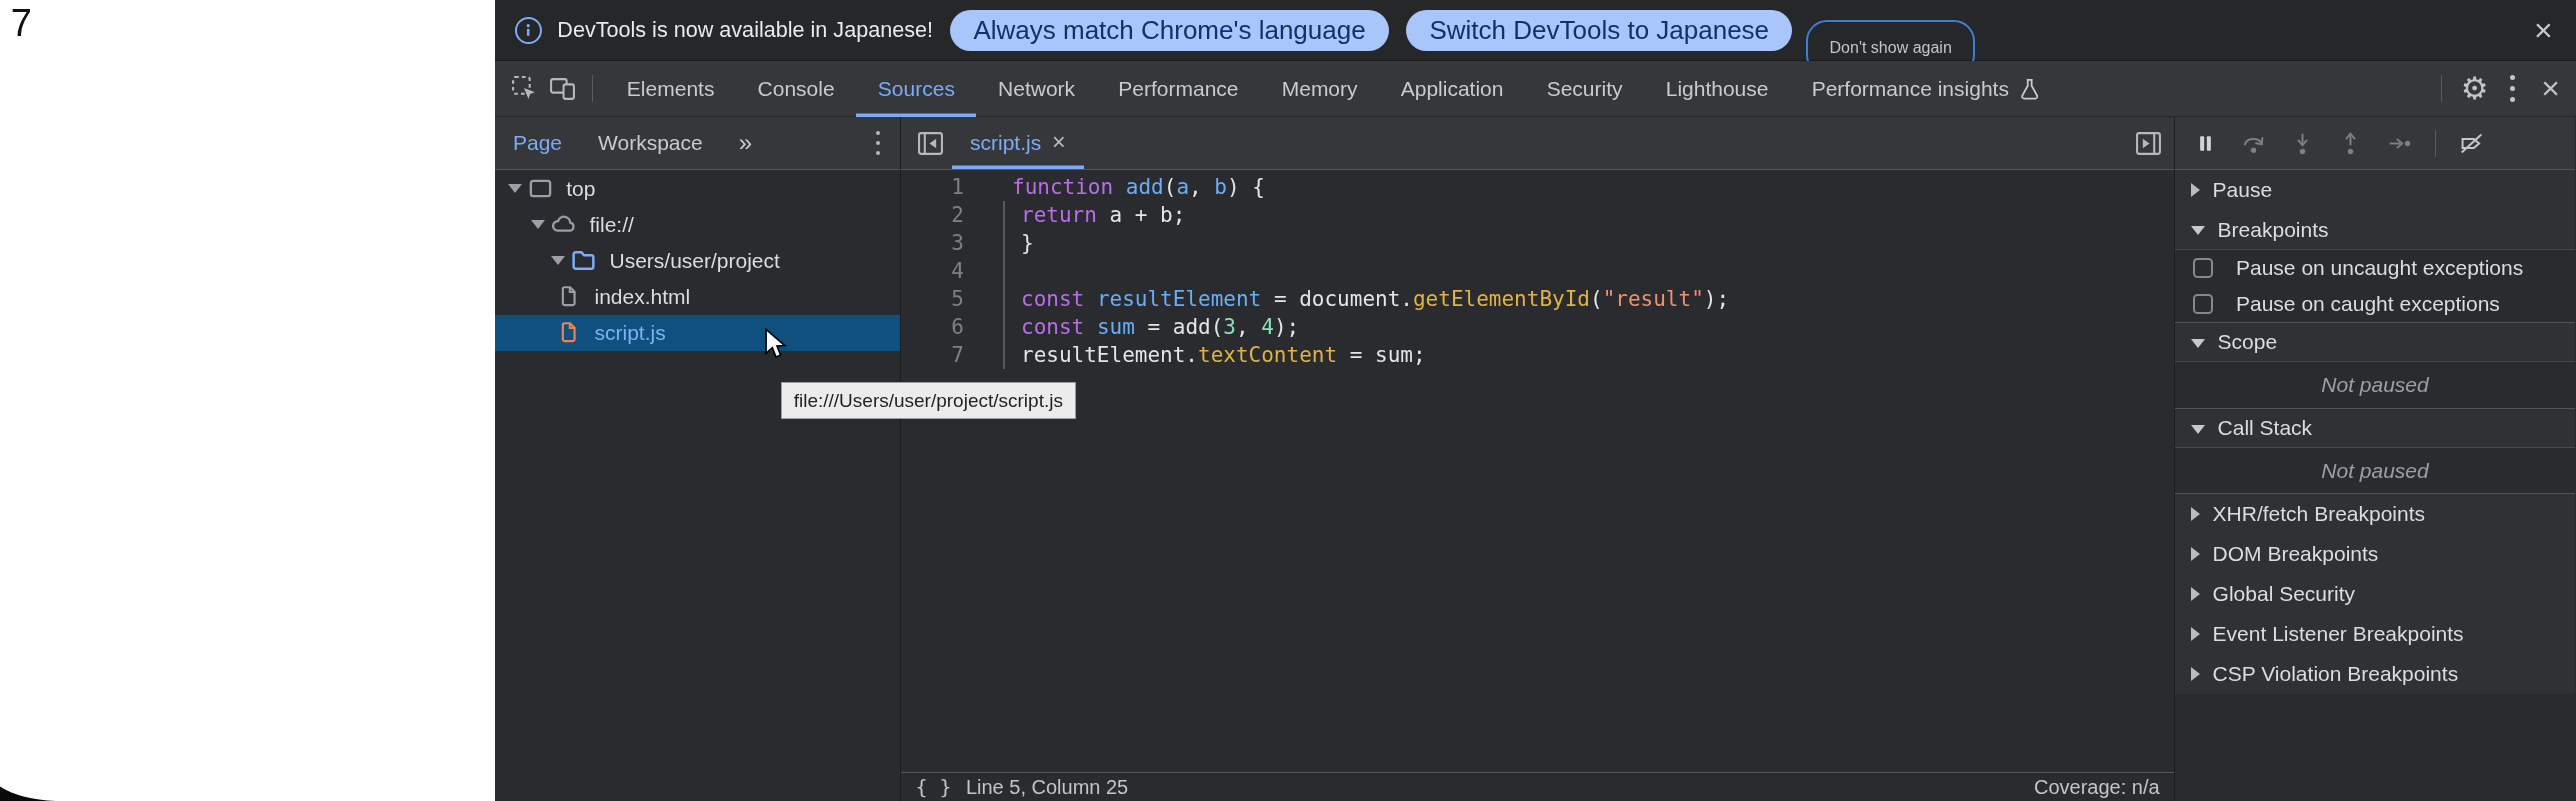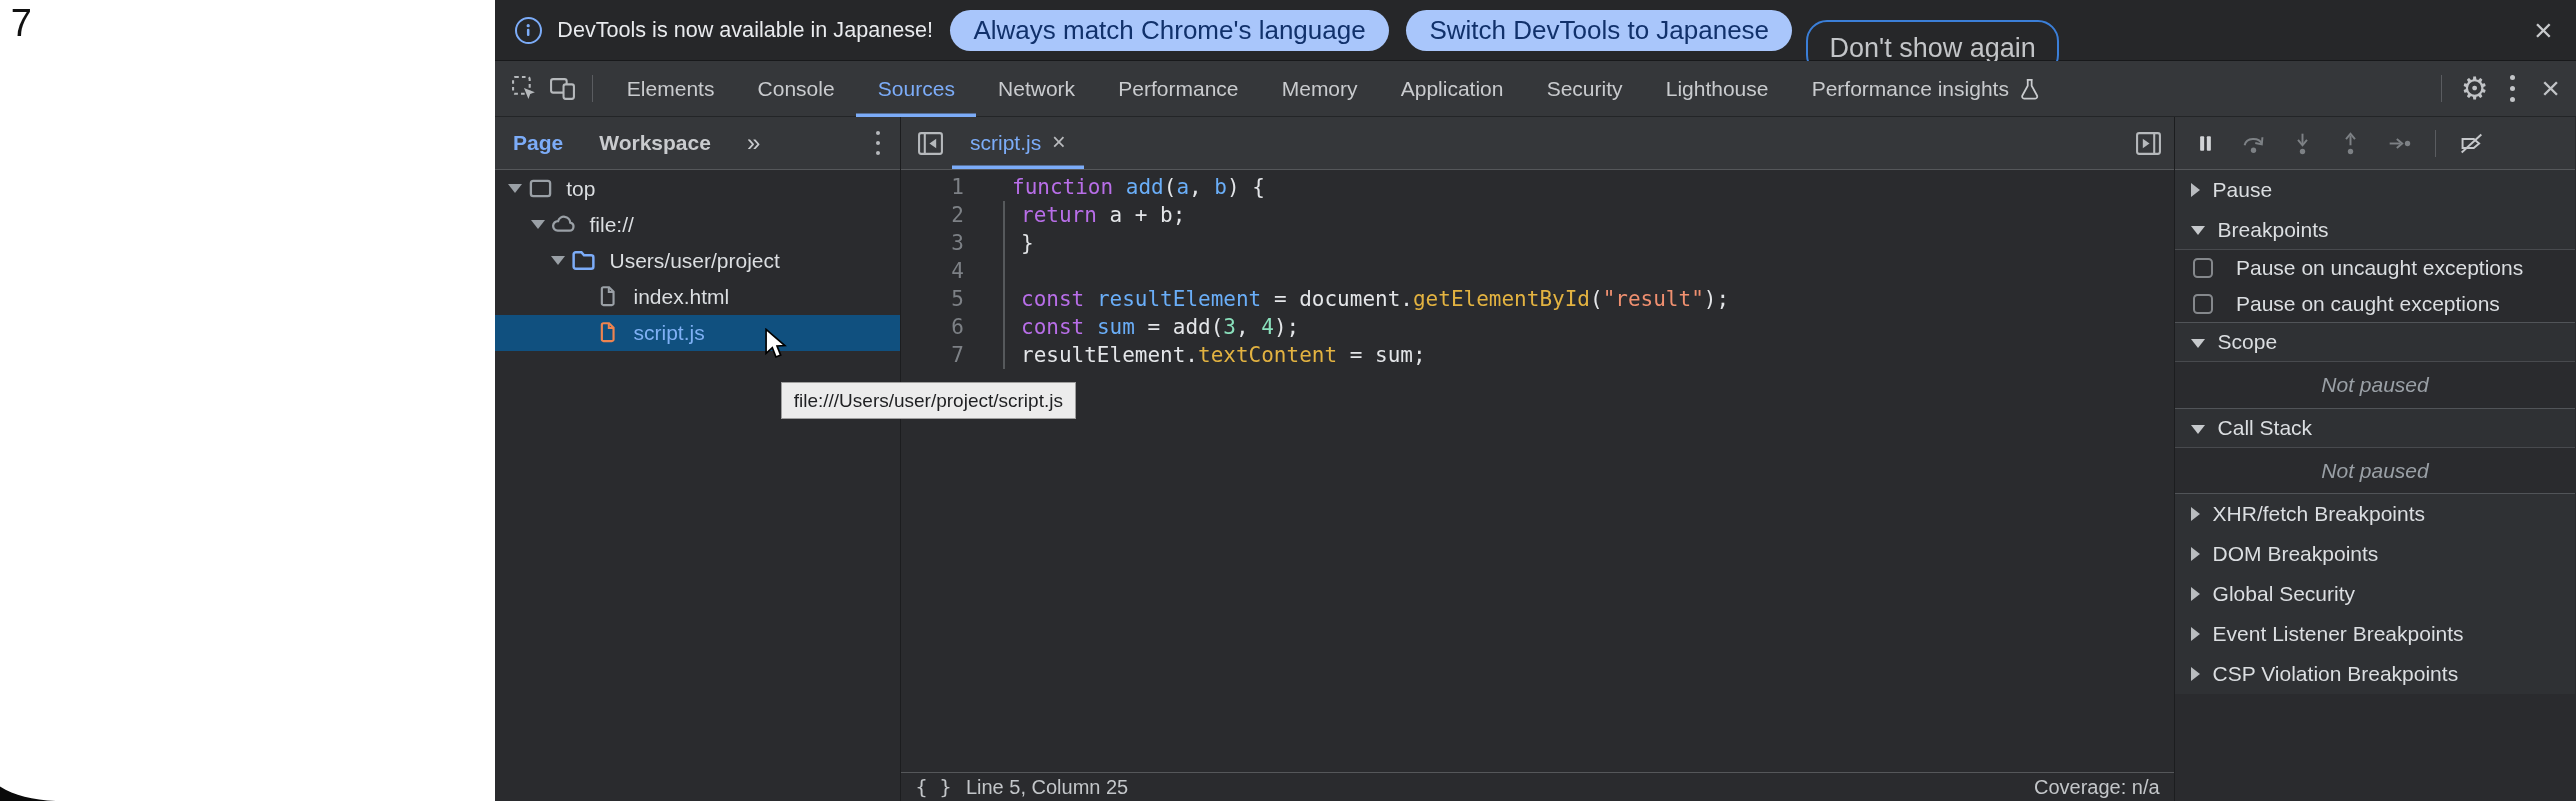--- a/index.html
+++ b/index.html
@@ -15,21 +15,21 @@
 
   
   .infobar { height:61px; flex:0 0 61px; background:#262729; border-bottom:0.9px solid #18191b;
              display:flex; align-items:center; }
   .info-icon { margin-left:20px; width:27px; height:27px; border:2.3px solid #7cacf8; border-radius:50%;
                color:#7cacf8; display:grid; place-items:center; font-size:17px; font-weight:bold; flex:none; }
   .ib-msg { margin-left:15.3px; color:#e8eaed; font-size:21.6px; white-space:nowrap; }
   .pill { margin-left:17px; height:41px; border-radius:21px; background:#a9c6fb; color:#11316b;
           display:flex; align-items:center; padding:0 23.4px; font-size:26px; white-space:nowrap; cursor:default; }
   .pill-outline { margin-left:13.5px; height:56px; border-radius:21px; background:transparent; border:2.3px solid #3b7fd8;
-          color:#c3c5c8; display:flex; align-items:center; padding:0 21.6px; font-size:27px; white-space:nowrap;margin-top:36px; }
+          color:#c3c5c8; display:flex; align-items:center; padding:0 21.6px; font-size:16px; white-space:nowrap;margin-top:36px; }
   .ib-close { margin-left:auto; margin-right:12.6px; width:40px; height:40px; display:grid; place-items:center;
               color:#c8cacc; font-size:32px; line-height:1; }
 
   
   .tabbar { height:56px; flex:0 0 56px; background:#35373a; border-bottom:0.9px solid #232527;
             display:flex; align-items:center; }
   .icon-btn { display:grid; place-items:center; color:#b6b9bc; flex:none; }
   .tb-inspect { width:34px; height:34px; margin-left:12.6px; }
   .tb-device { width:34px; height:34px; margin-left:3.6px; }
   .vsep { width:0.9px; height:27px; background:#5a5c60; margin:0 12.6px; flex:none; }
@@ -45,37 +45,37 @@
 
   
   .cols { flex:1; display:flex; min-height:0; }
   .col-nav  { width:406px; flex:none; border-right:0.9px solid #1c1d1f; display:flex; flex-direction:column; }
   .col-edit { width:1274px; flex:none; border-right:0.9px solid #1c1d1f; display:flex; flex-direction:column; position:relative; }
   .col-side { width:400px; flex:none; display:flex; flex-direction:column; background:#2a2b2e; }
 
   .subrow { height:53px; flex:0 0 53px; background:#35373a; border-bottom:1.8px solid #55575a;
             display:flex; align-items:center; }
 
-  .nav-tab { height:63px; display:flex; align-items:center; padding:0 18px; color:#c9cbce;font-weight:bold; }
+  .nav-tab { height:63px; display:flex; align-items:center; padding:0 18px; color:#c9cbce; }
   .nav-tab.active { color:#7cacf8; box-shadow:inset 0 -3.6px 0 #7cacf8; }
   .nav-more { margin-left:18px; color:#c9cbce; font-size:24px; }
   .nav-menu { margin-left:auto; margin-right:20px; }
   .nav-menu .kebab-dots i { background:#b6b9bc; width:4.5px; height:4.5px; gap:4.5px; }
 
   
   .tree { flex:1; background:#2a2b2e; padding-top:0.9px; position:relative; overflow:hidden; }
   .trow { height:36px; display:flex; align-items:center; }
   .trow.selected { background:#10507f; }
   .arr-slot { width:18px; flex:none; display:flex; justify-content:center; }
   .tri-down { width:0; height:0; border-left:7.2px solid transparent; border-right:7.2px solid transparent;
               border-top:9px solid #9aa0a6; }
   .ticon { width:29px; flex:none; display:grid; place-items:center; margin-left:1.8px; }
   .tlabel { margin-left:11.7px; color:#dbdee1; white-space:nowrap; }
   .trow.selected .tlabel { color:#7fb0f5; }
-  .ind0 { padding-left:10.8px; } .ind1 { padding-left:34px; } .ind2 { padding-left:54px; } .ind3 { padding-left:78px; }
+  .ind0 { padding-left:10.8px; } .ind1 { padding-left:34px; } .ind2 { padding-left:54px; } .ind3 { padding-left:39px; }
 
   .tooltip { position:absolute; left:286px; top:382px; height:37px; background:#ececec; color:#1f2022;
              font-size:19px; display:flex; align-items:center; padding:0 11.7px; border:0.9px solid #9e9e9e;
              white-space:nowrap; z-index:6; }
   .cursor { position:absolute; left:269px; top:328px; z-index:7; }
 
   
   .ed-tabstrip-lefticon { margin-left:16px; }
   .ed-tab { margin-left:8px; height:51px; display:flex; align-items:center; padding:0 18px;
             color:#7cacf8; box-shadow:inset 0 -3.6px 0 #7cacf8; }

